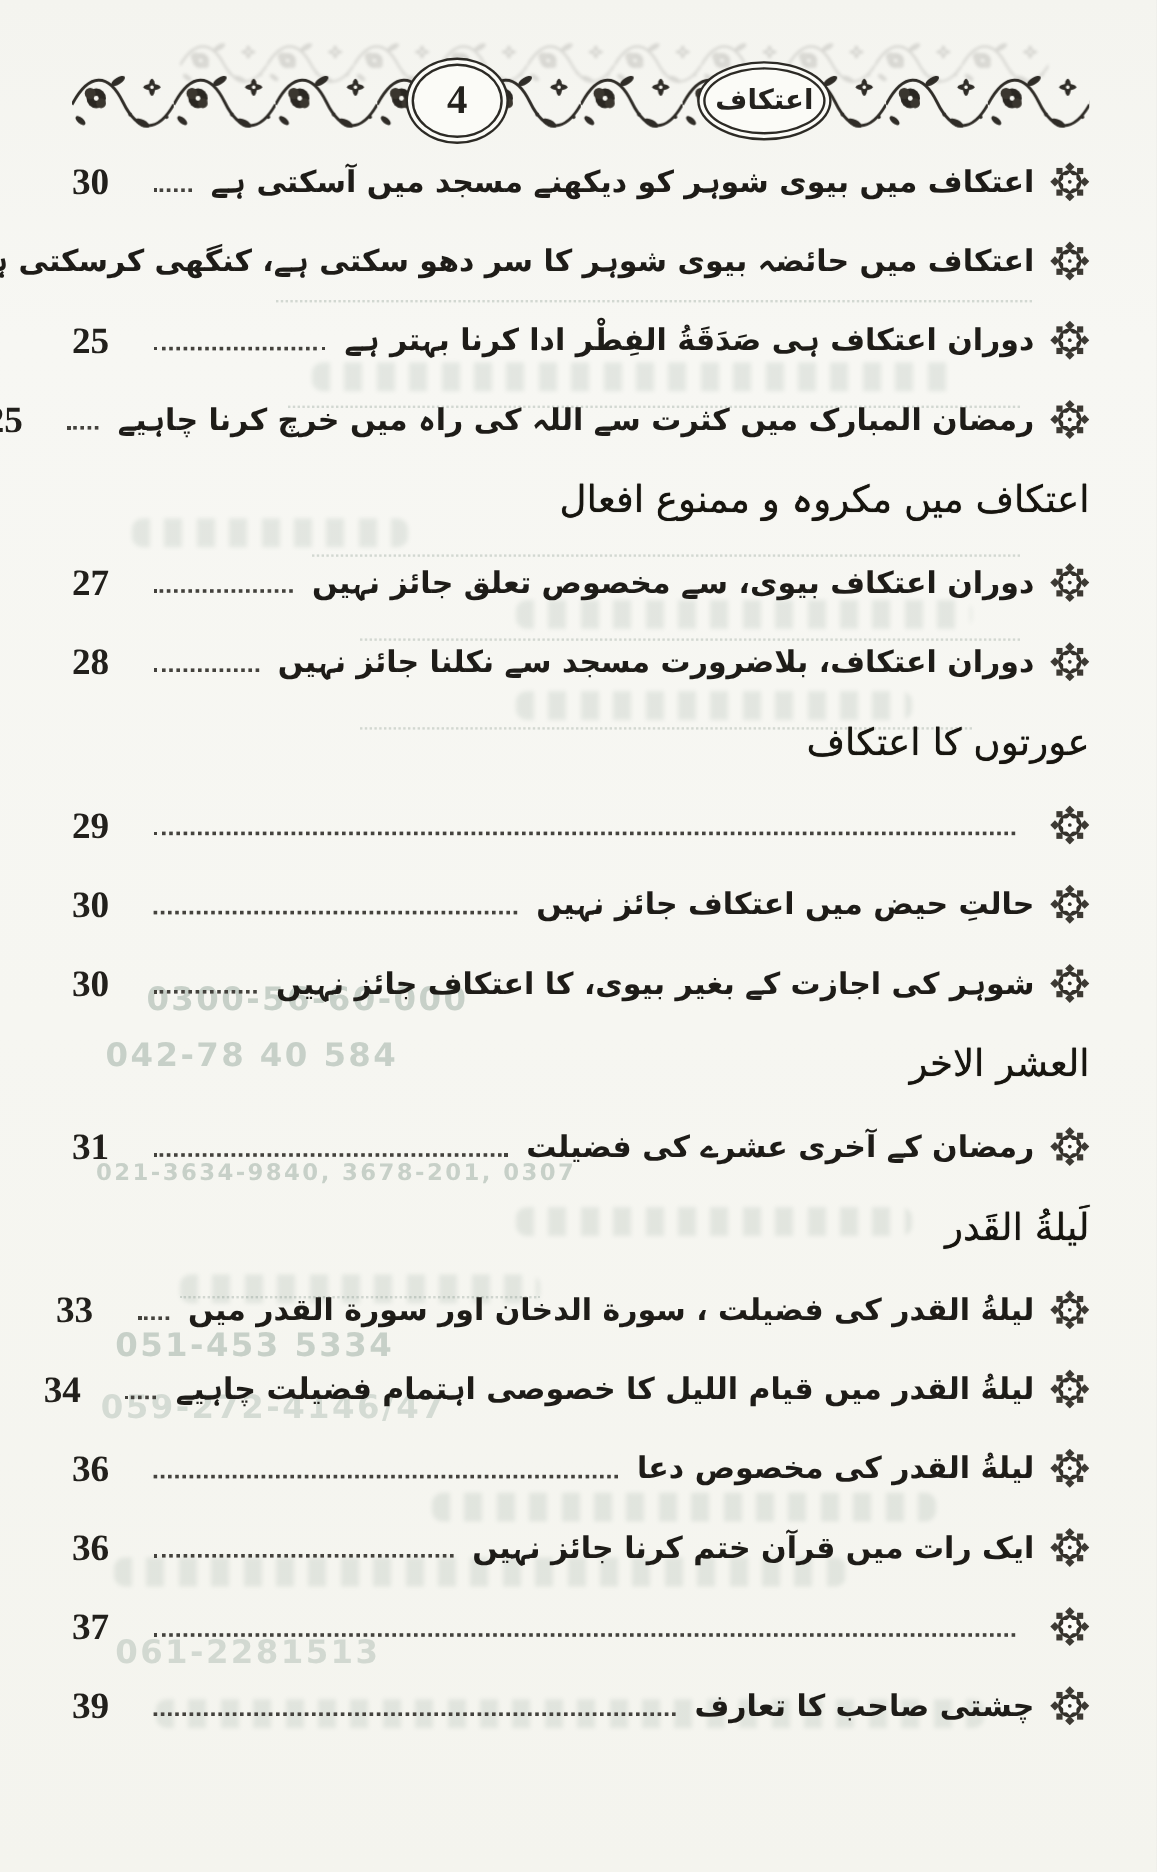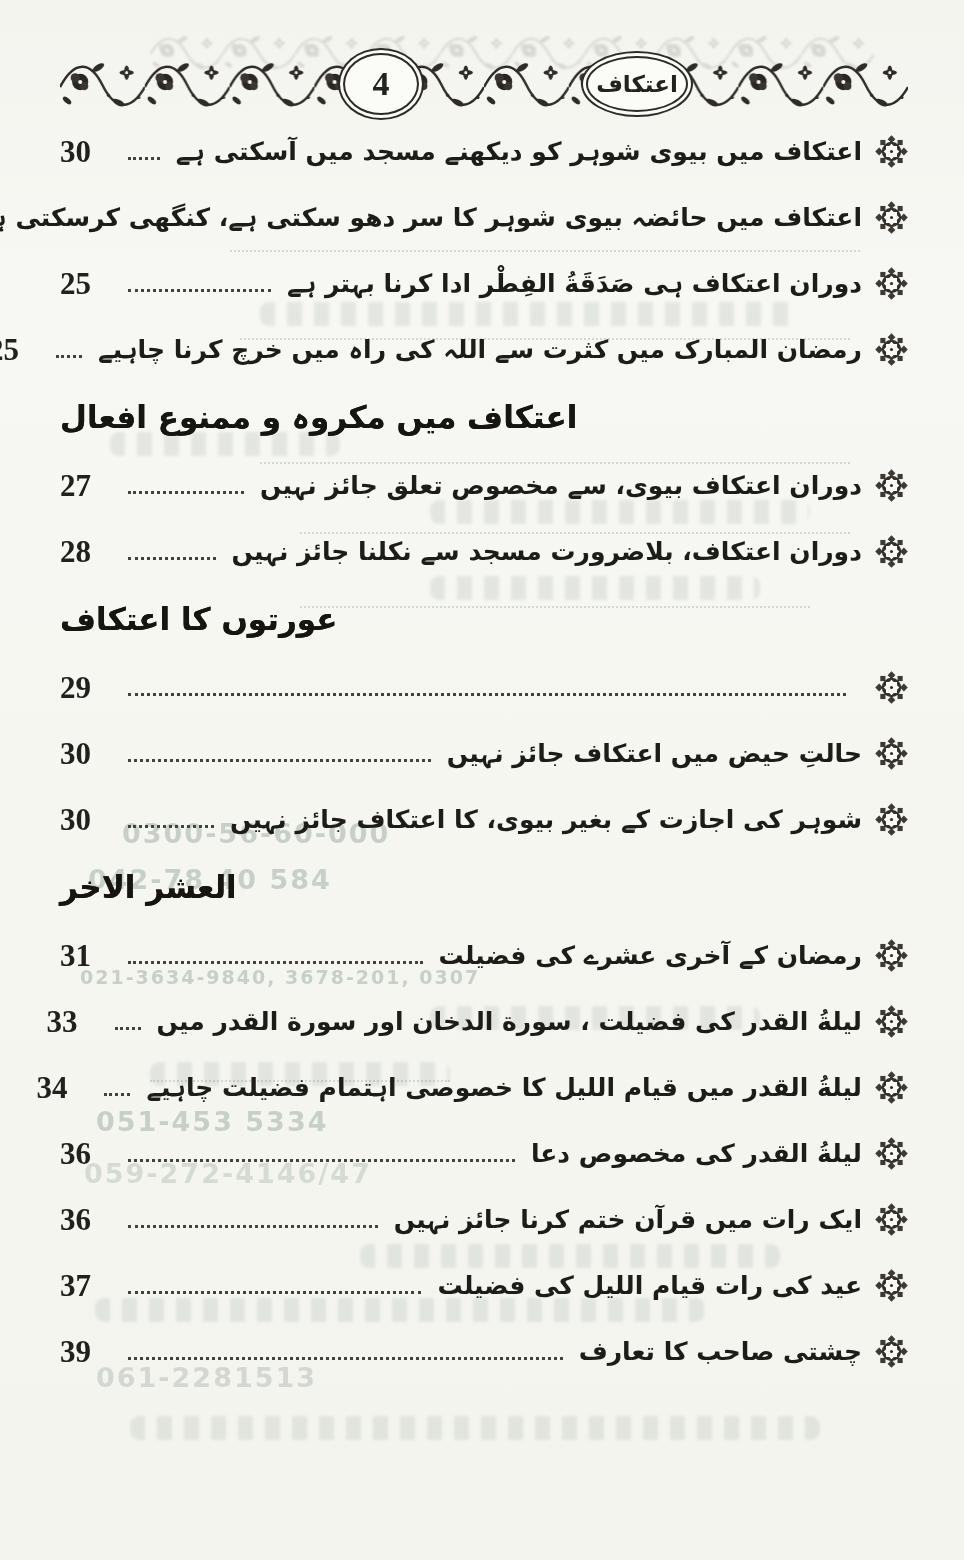--- a/index.html
+++ b/index.html
@@ -38,21 +38,21 @@
   .leader{
     flex:1 1 30px;min-width:26px;align-self:flex-end;
     border-bottom:3px dotted #44423d;margin:0 16px 15px 14px;
   }
   .pagenum{
     flex:0 0 auto;min-width:54px;direction:ltr;text-align:left;
     font-family:"Liberation Serif", serif;font-size:31px;font-weight:700;color:#22201c;
   }
   .toc-heading{
     height:50px;line-height:50px;margin:10px 0 20px;
-    text-align:left;font-size:31px;font-weight:700;color:#17150f;
+    text-align:right;font-size:31px;font-weight:400;color:#17150f;
     text-shadow:0 0 .6px #17150f;
   }
   
   .ghost{position:absolute;color:#a9b8ae;opacity:.6;filter:blur(.6px);
     font-size:27px;font-weight:700;letter-spacing:2px;white-space:nowrap;}
   .g0{left:122px;top:818px;} .g1{left:88px;top:864px;}
   .g2{left:80px;top:950px;font-size:19px;margin-top:16px;} .g3{left:96px;top:1106px;}
   .g4{left:84px;top:1158px;opacity:.42;} .g5{left:88px;top:1316px;opacity:.45;}
   .g6{left:96px;top:1362px;opacity:.45;}
   .scribble{position:absolute;height:24px;opacity:.12;filter:blur(1.6px);border-radius:9px;
@@ -244,20 +244,21 @@
       <div class="toc-row">
       <span class="bullet">
         <svg viewBox="0 0 36 36">
             <use href="#rosette"></use>
           </svg>
       </span>
       <span class="entry-text">رمضان کے آخری عشرے کی فضیلت</span>
       <span class="leader"></span>
       <span class="pagenum">31</span>
     </div>
+      <div class="toc-heading">لَيلةُ القَدر</div>
       <div class="toc-row">
       <span class="bullet">
         <svg viewBox="0 0 36 36">
             <use href="#rosette"></use>
           </svg>
       </span>
       <span class="entry-text">لیلةُ القدر کی فضیلت ، سورة الدخان اور سورة القدر میں</span>
       <span class="leader"></span>
       <span class="pagenum">33</span>
     </div>
@@ -290,21 +291,20 @@
       <span class="entry-text">ایک رات میں قرآن ختم کرنا جائز نہیں</span>
       <span class="leader"></span>
       <span class="pagenum">36</span>
     </div>
       <div class="toc-row">
       <span class="bullet">
         <svg viewBox="0 0 36 36">
             <use href="#rosette"></use>
           </svg>
       </span>
-      <span class="entry-text">عید کی رات قیام اللیل کی فضیلت</span>
       <span class="leader"></span>
       <span class="pagenum">37</span>
     </div>
       <div class="toc-row">
       <span class="bullet">
         <svg viewBox="0 0 36 36">
             <use href="#rosette"></use>
           </svg>
       </span>
       <span class="entry-text">چشتی صاحب کا تعارف</span>

